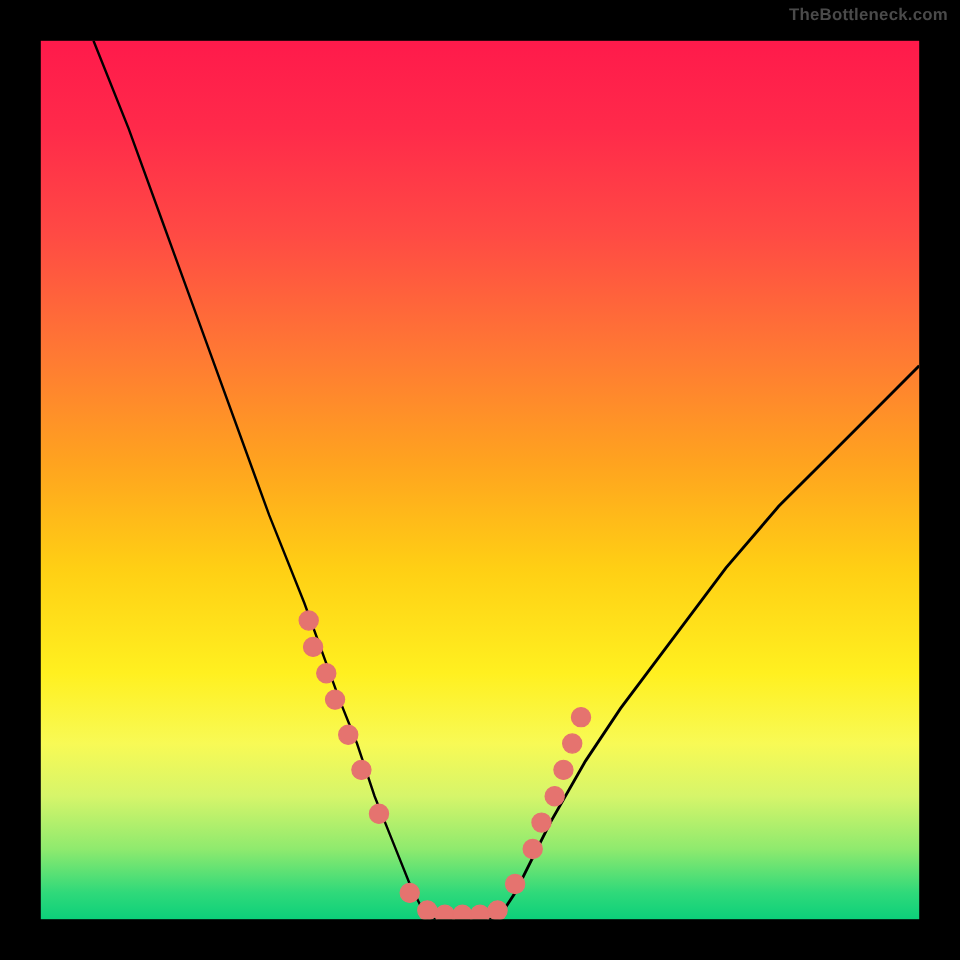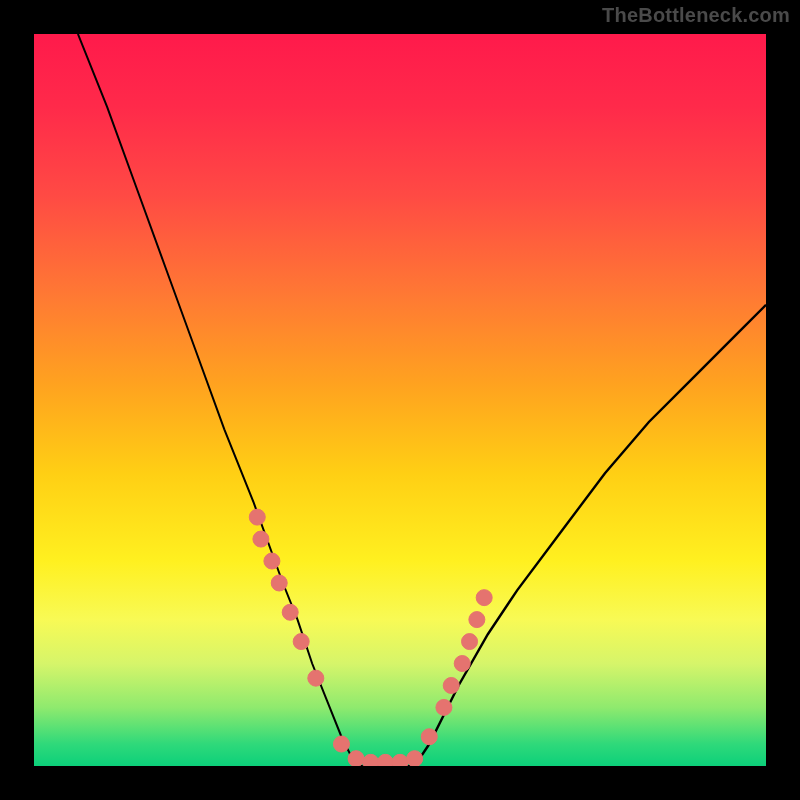--- a/index.html
+++ b/index.html
@@ -15,21 +15,21 @@
     position: relative;
     width: 800px;
     height: 800px;
     background: #000;
   }
   .watermark {
     position: absolute;
     top: 4px;
     right: 10px;
     color: #4a4a4a;
-    font-size: 20px;
+    font-size: 14px;
     font-weight: 600;
     letter-spacing: 0.2px;
     z-index: 30;
   }
   .plot {
     position: absolute;
     left: 34px;
     top: 34px;
     width: 732px;
     height: 732px;

